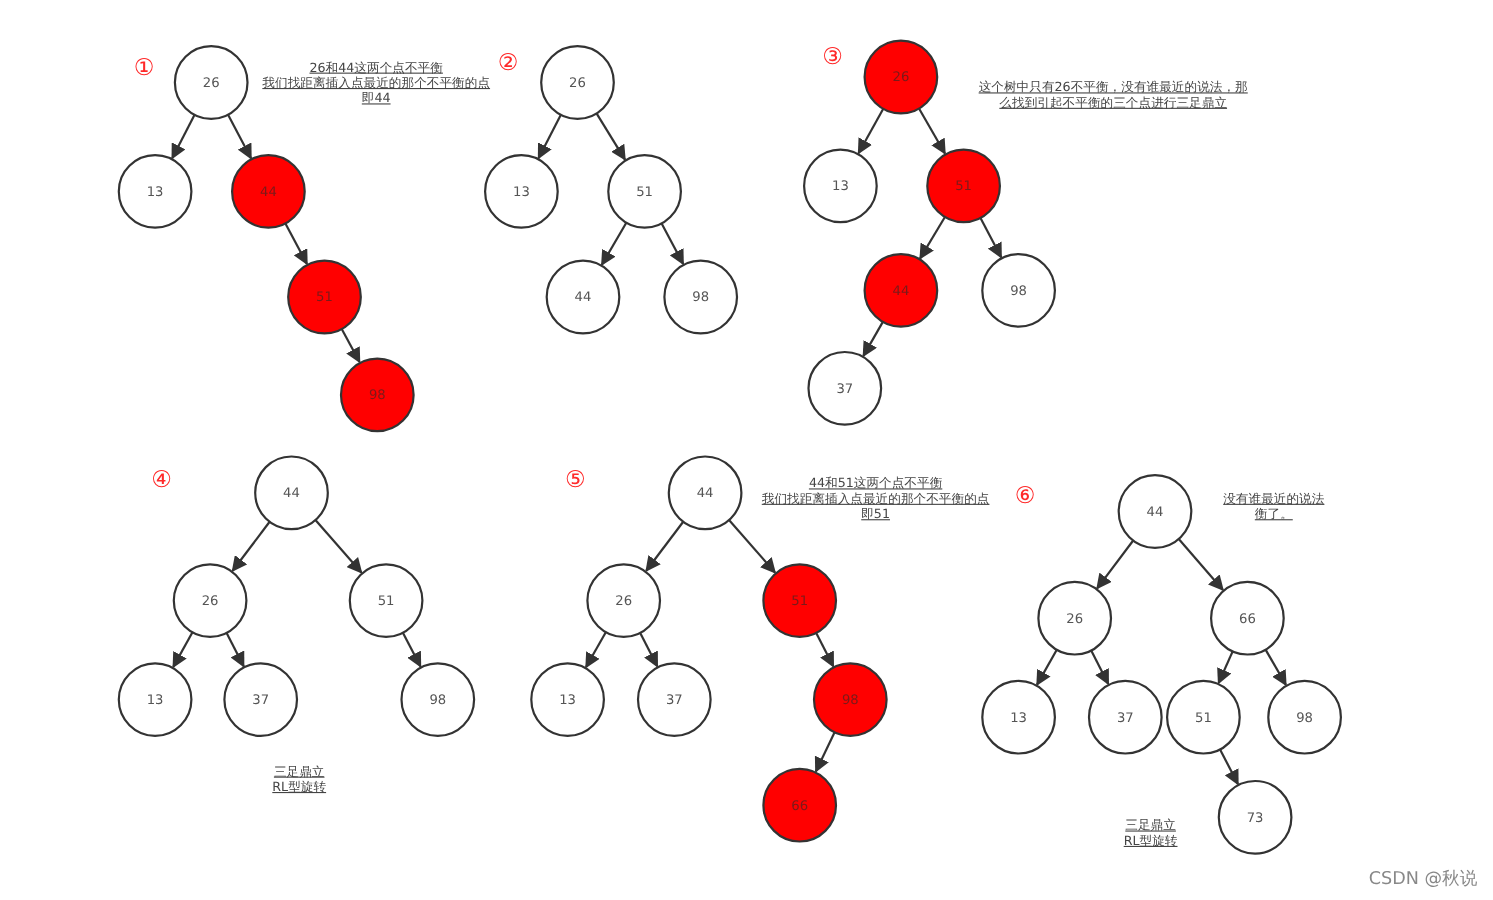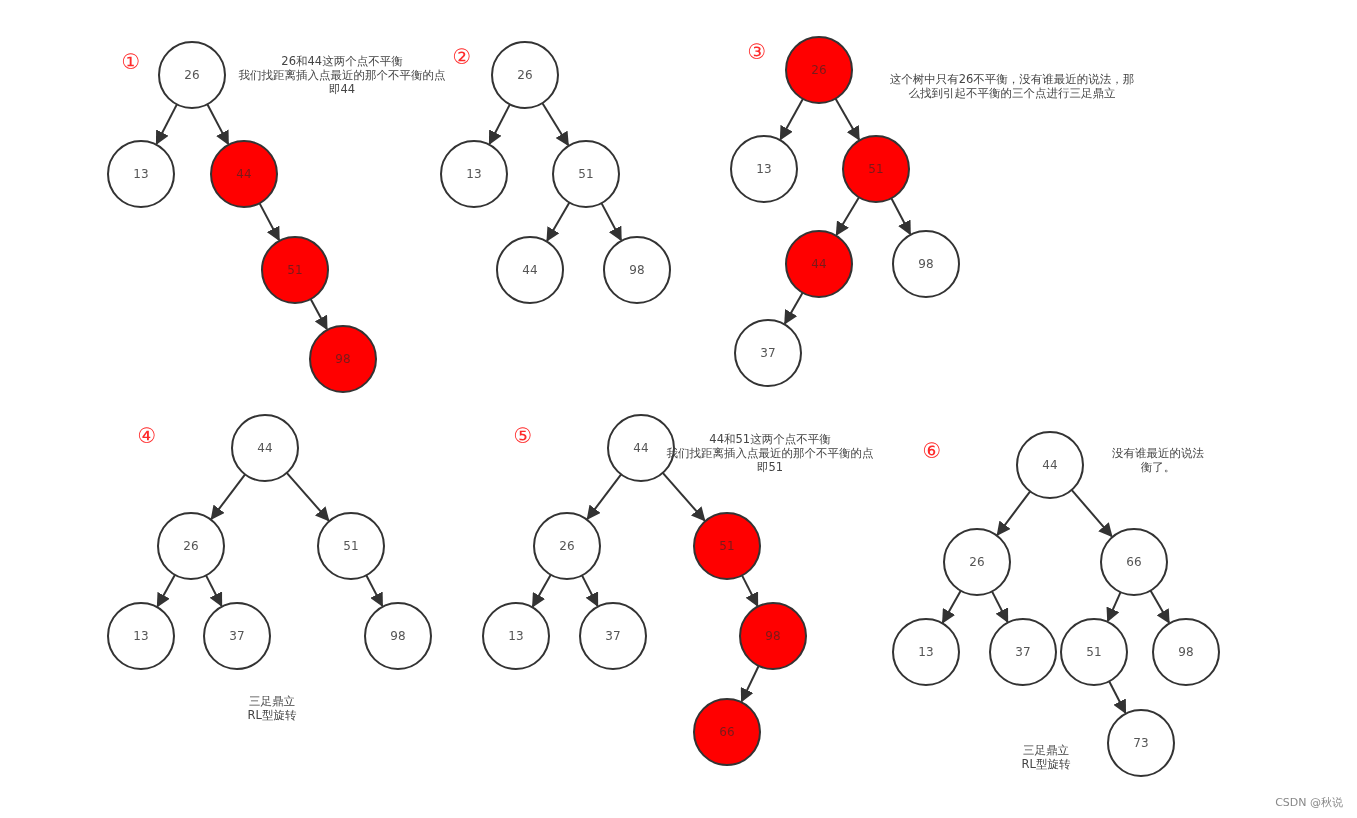--- a/index.html
+++ b/index.html
@@ -8,22 +8,22 @@
   #canvas { position: absolute; left: 0; top: 0; }
   .node circle { stroke: #333333; stroke-width: 2; }
   .node text { font-size: 12px; fill: #555555; text-anchor: middle; dominant-baseline: central;
                font-family: "DejaVu Sans", "Liberation Sans", sans-serif; }
   .node.hl text { fill: #7a1a1a; }
   .edge { stroke: #333333; stroke-width: 2; }
   .marker { position: absolute; color: #ff2a2a; font-size: 21px; line-height: 1; transform: translate(-50%, -50%);
             font-family: "DejaVu Sans", sans-serif; }
   .note { position: absolute; color: #444444; font-size: 11.5px; line-height: 14px; text-align: center;
           white-space: pre-line; transform: translateX(-50%);
-          font-family: "DejaVu Sans", "Liberation Sans", sans-serif; }
-  .watermark { position: absolute; right: 14px; bottom: 8px; font-size: 11px; color: #888888;
+          font-family: "DejaVu Sans", "Liberation Sans", sans-serif; text-decoration: underline; }
+  .watermark { position: absolute; right: 14px; bottom: 8px; font-size: 16px; color: #888888;
                font-family: "DejaVu Sans", sans-serif; }
 </style>
 </head>
 <body>
 
 <svg id="canvas" width="1357" height="818" viewBox="0 0 1357 818">
   <defs>
     <marker id="arrowhead" viewBox="0 0 10 10" refX="9" refY="5" markerWidth="7" markerHeight="7" orient="auto-start-reverse">
       <path d="M0,0 L10,5 L0,10 z" fill="#333333"></path>
     </marker>
@@ -243,21 +243,21 @@
 我们找距离插入点最近的那个不平衡的点
 即44</div>
     <div class="marker" style="left: 462px; top: 57px;">②</div>
     <div class="marker" style="left: 757px; top: 52px;">③</div>
     <div class="note" style="left: 1012px; top: 72px;">这个树中只有26不平衡，没有谁最近的说法，那
 么找到引起不平衡的三个点进行三足鼎立</div>
     <div class="marker" style="left: 147px; top: 436px;">④</div>
     <div class="note" style="left: 272px; top: 694px;">三足鼎立
 RL型旋转</div>
     <div class="marker" style="left: 523px; top: 436px;">⑤</div>
-    <div class="note" style="left: 770px; top: 432px;">44和51这两个点不平衡
+    <div class="note" style="left: 796px; top: 432px;">44和51这两个点不平衡
 我们找距离插入点最近的那个不平衡的点
 即51</div>
     <div class="marker" style="left: 932px; top: 451px;">⑥</div>
     <div class="note" style="left: 1158px; top: 446px;">没有谁最近的说法
 衡了。</div>
     <div class="note" style="left: 1046px; top: 743px;">三足鼎立
 RL型旋转</div>
   </div>
 
 <div class="watermark">CSDN @秋说</div>

